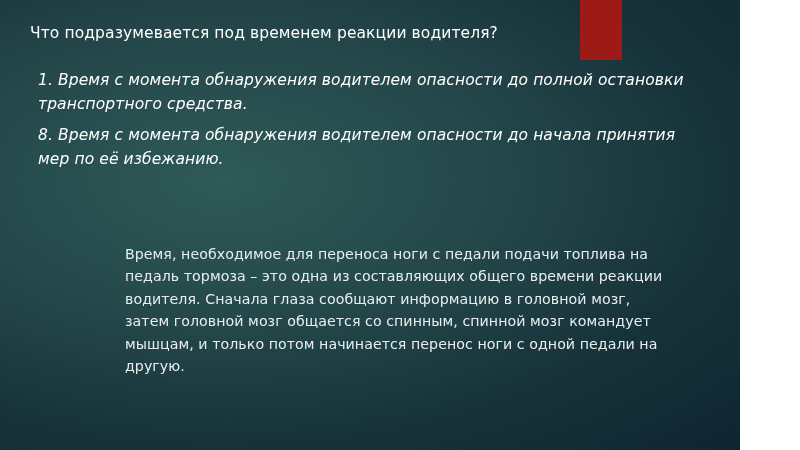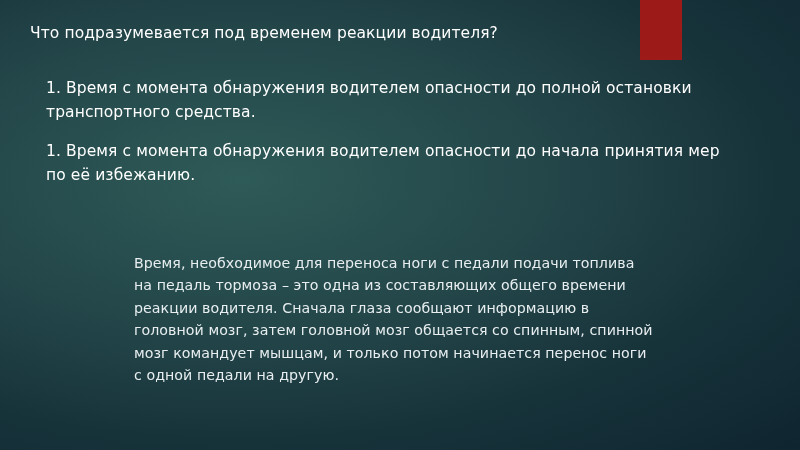--- a/index.html
+++ b/index.html
@@ -7,21 +7,21 @@
     padding: 0;
   }
   body {
     width: 800px;
     height: 450px;
     overflow: hidden;
     font-family: "DejaVu Sans", sans-serif;
   }
   .slide {
     position: relative;
-    width: 800px;
+    width: 740px;
     height: 450px;
     background: radial-gradient(ellipse at 30% 40%, #2e5a57 0%, #24474a 38%, #17333a 68%, #0f2530 100%);
     box-sizing: border-box;
     overflow: hidden;
   }
   .accent-bar {
     position: absolute;
     top: 0;
     right: 118px;
     width: 42px;
@@ -47,53 +47,54 @@
   .spacer {
     height: 16px;
   }
   .options {
     color: #ffffff;
     font-size: 15.5px;
     line-height: 1.52;
     letter-spacing: 0.1px;
   }
   .option-line {
-    margin: 16px;
+    margin: 8px;
+    font-style: italic;
   }
   .explanation {
     position: absolute;
     left: 125px;
     top: 243px;
     width: 540px;
     color: #e8eef0;
     font-size: 14.2px;
     line-height: 1.58;
     letter-spacing: 0.05px;
   }
   .explanation p {
-    margin: 9px;
+    margin: 0;
   }
 </style>
 </head>
 <body>
 
 <div class="slide">
 
   <div class="accent-bar"></div>
 
   <div class="content">
     <div class="title-block">
       <p class="title-line">Что подразумевается под временем реакции водителя?</p>
     </div>
 
     <div class="spacer"></div>
 
     <div class="options">
       <p class="option-line">1. Время с момента обнаружения водителем опасности до полной остановки транспортного средства.</p>
-      <p class="option-line">1. Время с момента обнаружения водителем опасности до начала принятия мер по её избежанию.</p>
+      <p class="option-line">8. Время с момента обнаружения водителем опасности до начала принятия мер по её избежанию.</p>
     </div>
   </div>
 
   <div class="explanation">
     <p>Время, необходимое для переноса ноги с педали подачи топлива на педаль тормоза – это одна из составляющих общего времени реакции водителя. Сначала глаза сообщают информацию в головной мозг, затем головной мозг общается со спинным, спинной мозг командует мышцам, и только потом начинается перенос ноги с одной педали на другую.</p>
   </div>
 
 </div>
 
 </body></html>

